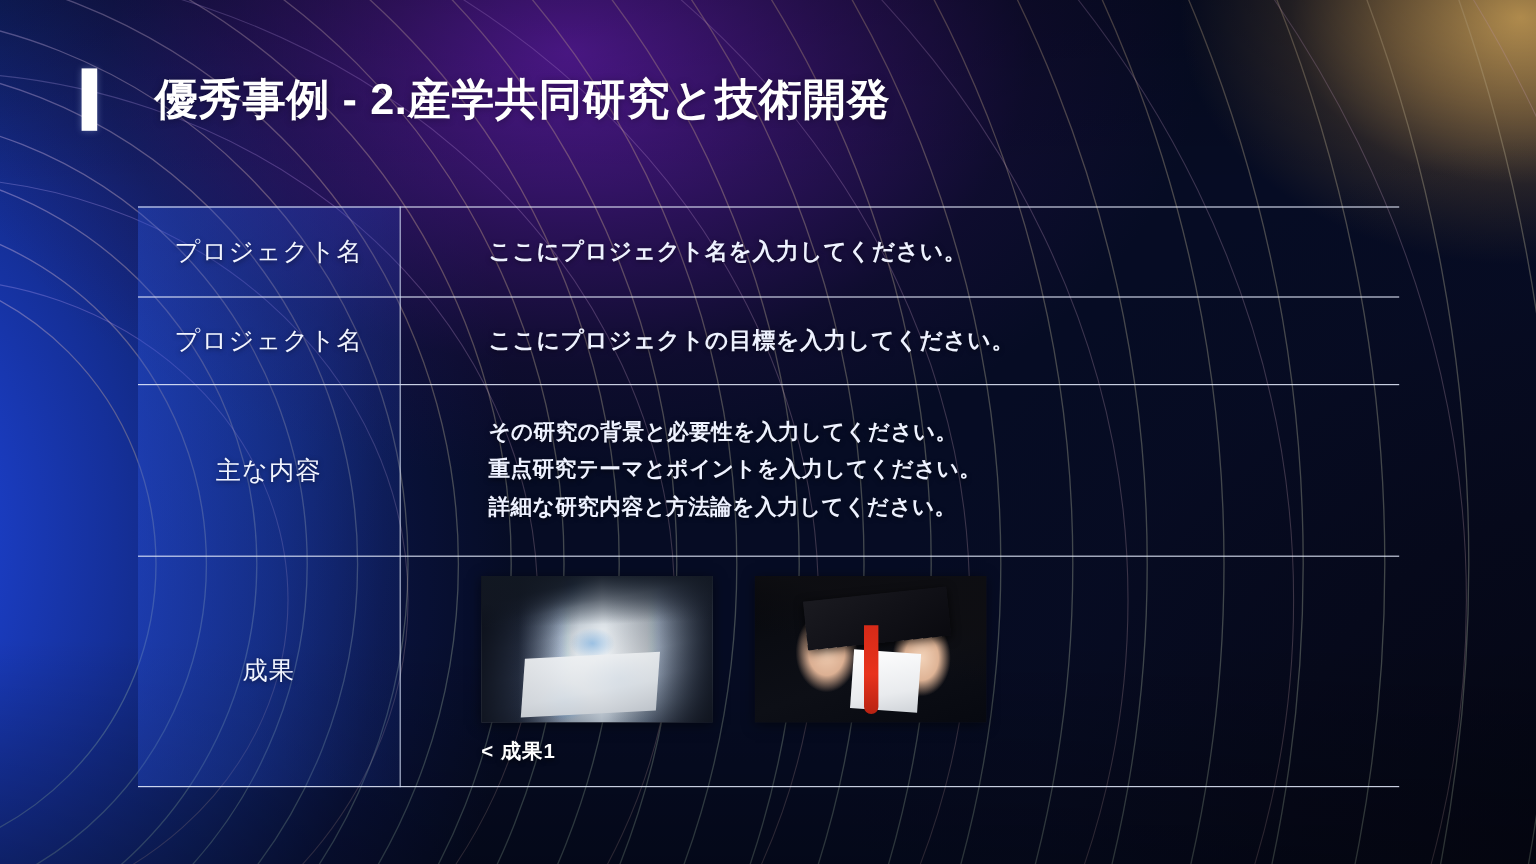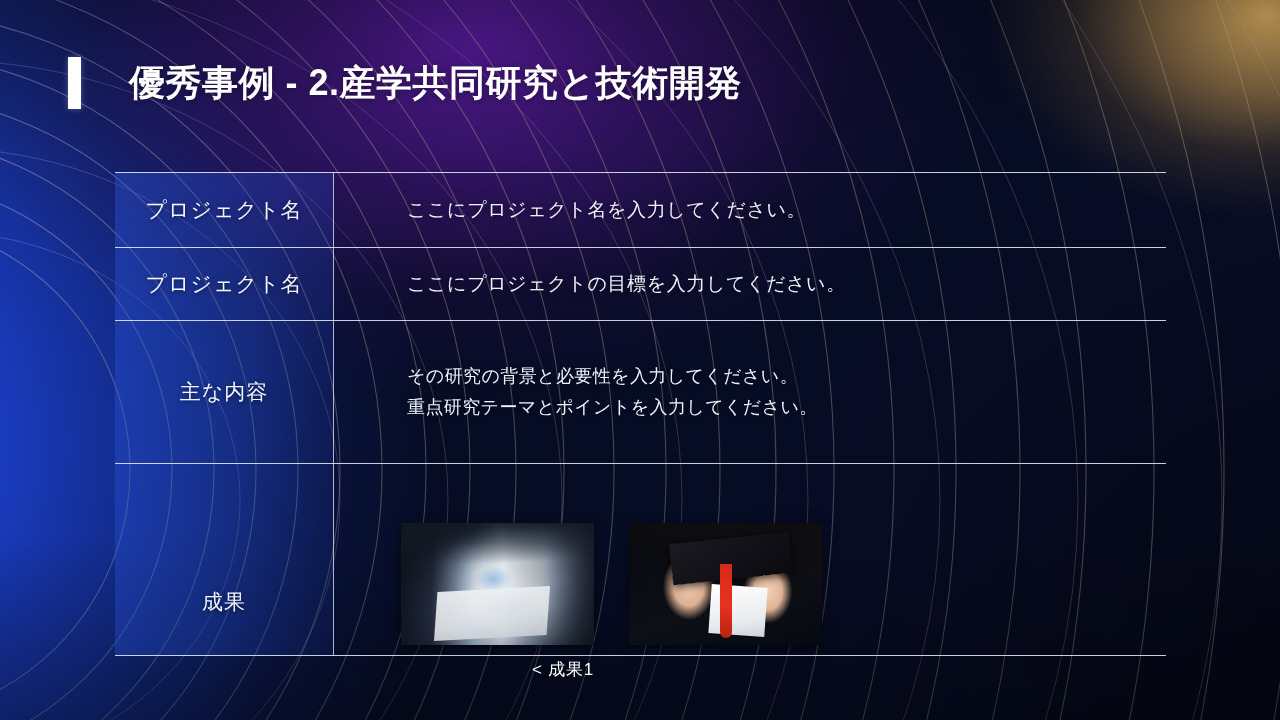--- a/index.html
+++ b/index.html
@@ -128,20 +128,21 @@
   }
   .cell-value {
     flex: 1;
     display: flex;
     align-items: center;
     padding-left: 74px;
     color: #eef2ff;
     font-size: 19px;
     letter-spacing: 0.6px;
     text-shadow: 0 1px 4px rgba(0,0,0,0.55);
+    font-weight: bold;
   }
   .cell-value.multiline {
     flex-direction: column;
     align-items: flex-start;
     justify-content: center;
     padding-left: 74px;
   }
   .cell-value.multiline .line {
     font-size: 18px;
     line-height: 31px;
@@ -164,21 +165,21 @@
     position: relative;
     width: 193px;
     height: 122px;
     overflow: hidden;
     background: #11131f;
     box-shadow: 0 2px 10px rgba(0,0,0,0.5);
   }
   .thumb .ph { position: absolute; inset: 0; }
   .thumb-cap {
     margin-top: 13px;
-    text-align: right;
+    text-align: left;
     color: #ffffff;
     font-size: 17px;
     letter-spacing: 0.8px;
     text-shadow: 0 1px 4px rgba(0,0,0,0.6);
   }
 
   
   .ph-meeting {
     background:
       radial-gradient(ellipse 44px 30px at 60% 70%, rgba(40,120,200,0.55) 0%, rgba(40,120,200,0) 70%),
@@ -366,24 +367,25 @@
     <div class="row" style="top:75px; height:73px;">
       <div class="cell-label">プロジェクト名</div>
       <div class="cell-value">ここにプロジェクトの目標を入力してください。</div>
     </div>
 
     <div class="row" style="top:148px; height:143px;">
       <div class="cell-label">主な内容</div>
       <div class="cell-value multiline">
         <div class="line">その研究の背景と必要性を入力してください。</div>
         <div class="line">重点研究テーマとポイントを入力してください。</div>
+        <div class="line">詳細な研究内容と方法論を入力してください。</div>
       </div>
     </div>
 
-    <div class="row" style="top:291px; height:192px;margin-top:43px;">
+    <div class="row" style="top:291px; height:192px;">
       <div class="cell-label">成果</div>
       <div class="cell-value results">
         <div class="thumbs">
 
           <div class="thumb-wrap">
             <div class="thumb">
               <div class="ph ph-meeting"></div>
             </div>
             <div class="thumb-cap">&lt; 成果1</div>
           </div>

